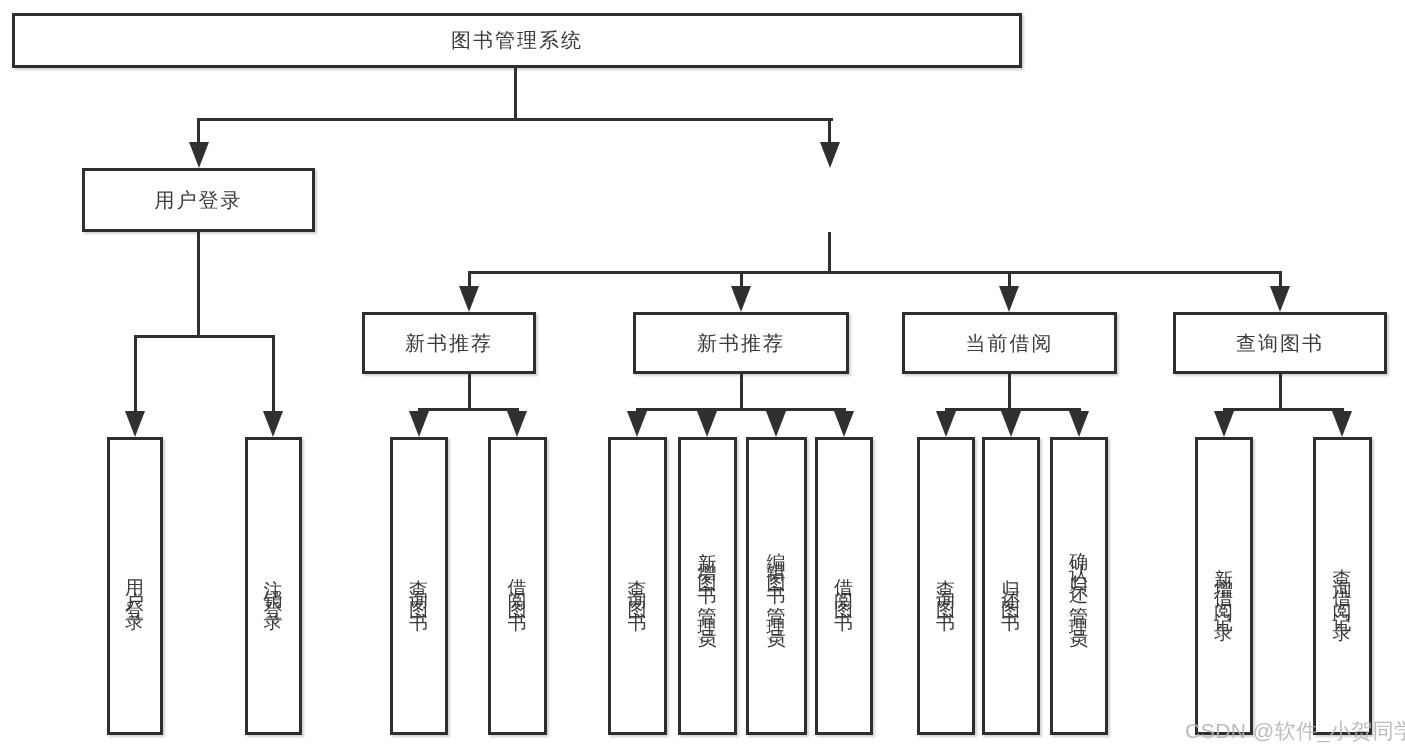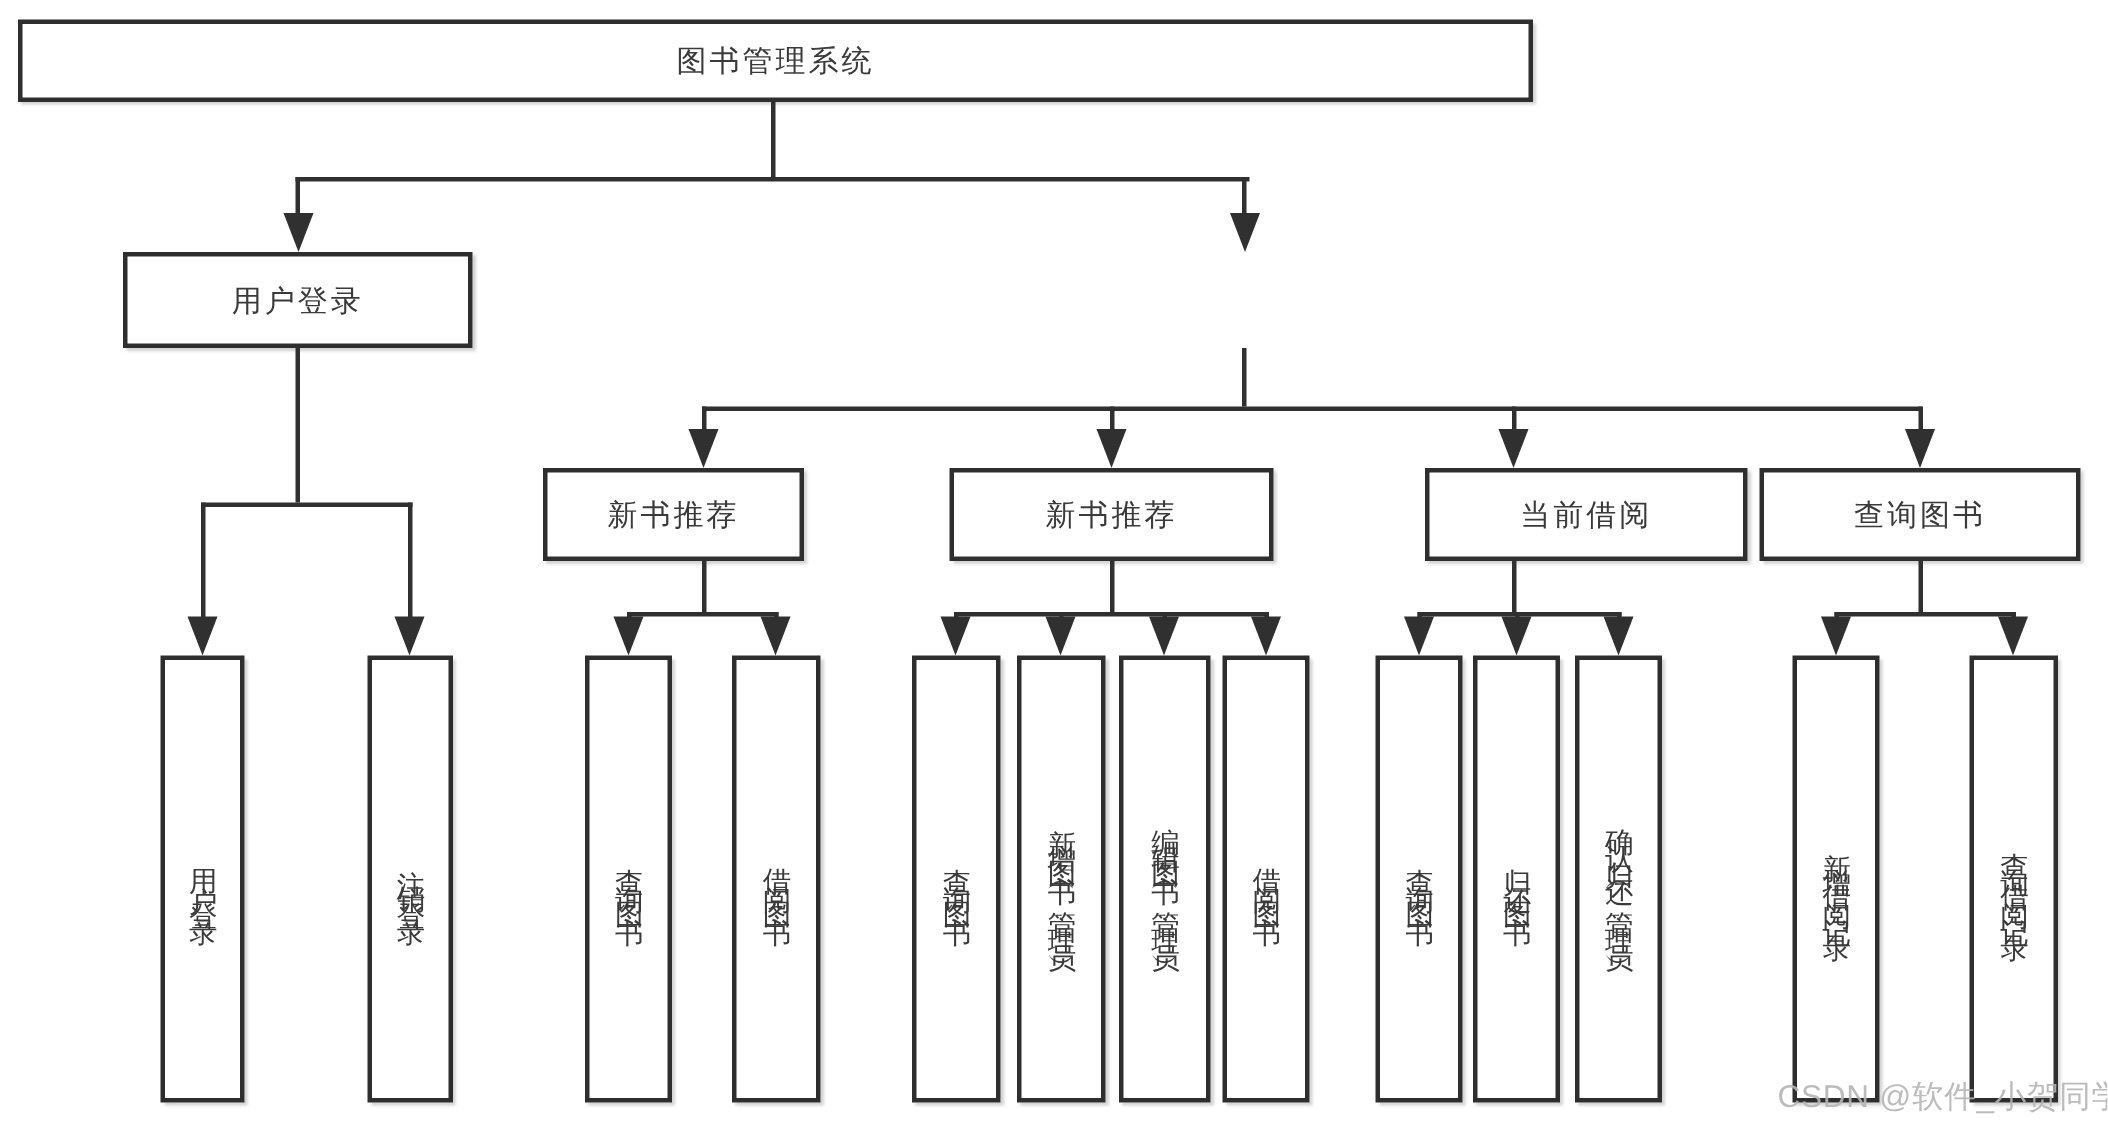--- a/index.html
+++ b/index.html
@@ -61,21 +61,21 @@
 
 
   <div class="box hbox" style="left:362px;top:312px;width:174px;height:62px;">
     <span>新书推荐</span>
   </div>
 
   <div class="box hbox" style="left:633px;top:312px;width:216px;height:62px;">
     <span>新书推荐</span>
   </div>
 
-  <div class="box hbox" style="left:902px;top:312px;width:215px;height:62px;margin-left:48px;">
+  <div class="box hbox" style="left:902px;top:312px;width:215px;height:62px;">
     <span>当前借阅</span>
   </div>
 
   <div class="box hbox" style="left:1173px;top:312px;width:214px;height:62px;">
     <span>查询图书</span>
   </div>
 
   <div class="box vbox" style="left:107px;top:437px;width:56px;height:298px;">
     <span class="vtext">用户登录</span>
   </div>

